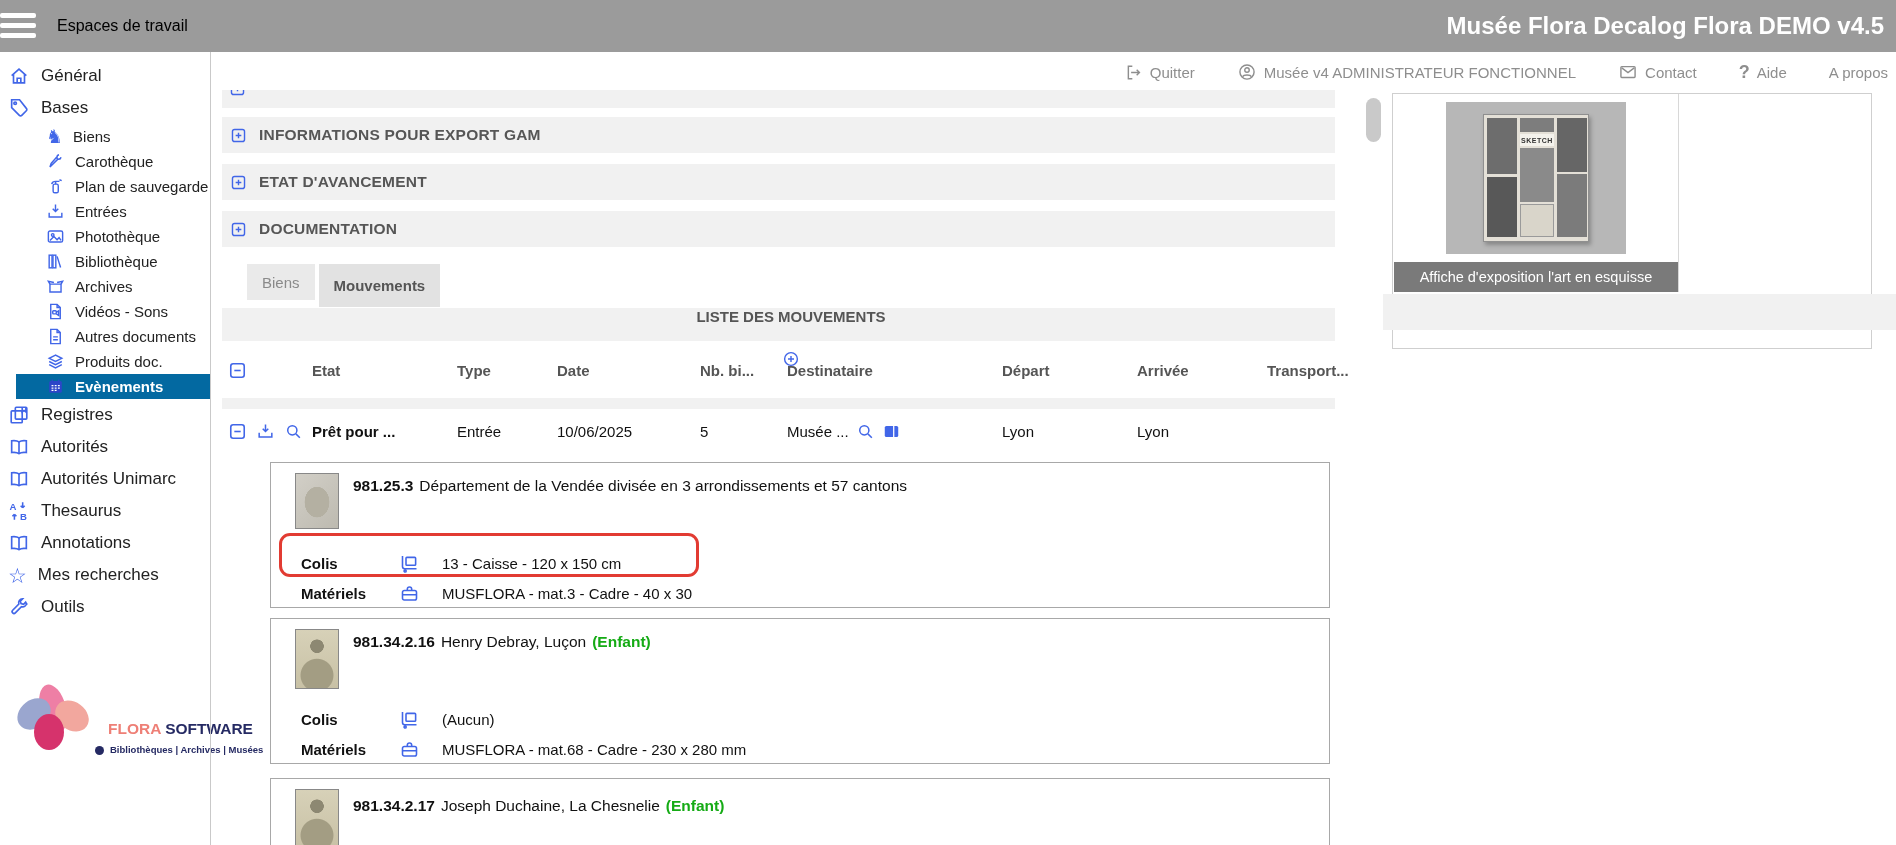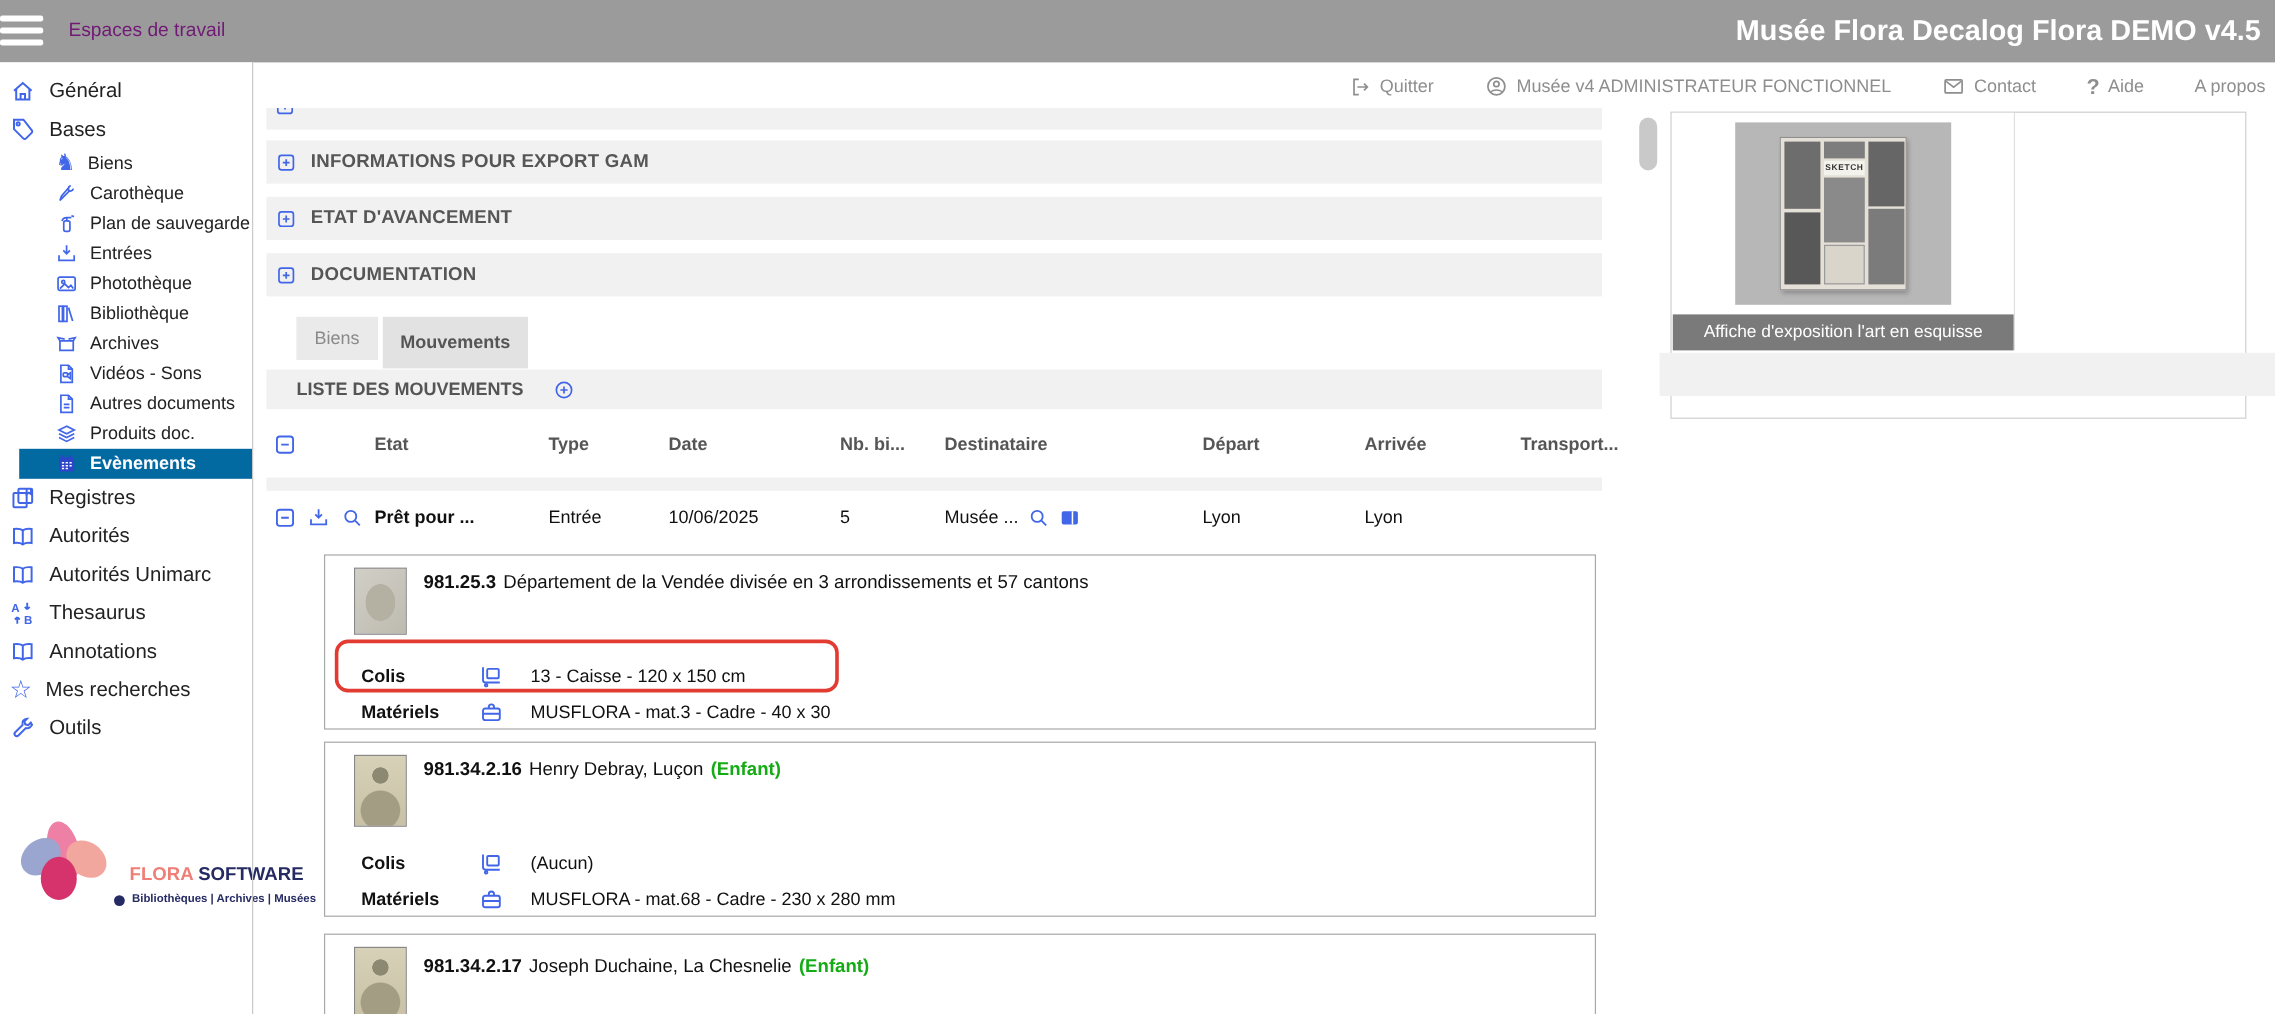--- a/index.html
+++ b/index.html
@@ -6,21 +6,21 @@
   html,body { width:1896px; height:845px; overflow:hidden; background:#fff;
     font-family:"Liberation Sans", sans-serif; }
   .stage { position:relative; width:1896px; height:845px; overflow:hidden; background:#fff; }
   svg.ic { display:block; }
 
   
   .hdr { position:absolute; left:0; top:0; width:1896px; height:52px; background:#9b9b9b; }
   .burger { position:absolute; left:0; top:11px; width:38px; height:30px; cursor:pointer; }
   .burger i { position:absolute; left:0; width:36px; height:5px; background:#fff; border-radius:2px; display:block; }
   .burger i:nth-child(1){top:2px} .burger i:nth-child(2){top:12px} .burger i:nth-child(3){top:22px}
-  .hdr-ws { position:absolute; left:57px; top:0; line-height:52px; color:#701a75; font-size:16px; }
+  .hdr-ws { position:absolute; left:57px; top:0; line-height:52px; color:#000000; font-size:16px; }
   .hdr-title { position:absolute; right:12px; top:0; line-height:52px; color:#fff; font-size:24px; font-weight:bold; }
 
   
   .toolbar { position:absolute; top:56px; right:8px; height:32px; display:flex; align-items:center;
     gap:42px; color:#8e8e8e; font-size:15px; }
   .tb-item { display:flex; align-items:center; gap:7px; cursor:pointer; white-space:nowrap; }
   .tb-item .q { font-size:18px; font-weight:bold; color:#8e8e8e; }
 
   
   .side { position:absolute; left:0; top:52px; width:210px; height:793px; background:#fff; }
@@ -53,21 +53,21 @@
     display:flex; align-items:center; padding-left:8px; gap:12px; cursor:pointer; }
   .sec-lbl { font-size:15.5px; font-weight:bold; color:#565656; letter-spacing:.2px; }
   .s1{top:117px} .s2{top:164px} .s3{top:211px}
 
   .tabs { position:absolute; left:247px; top:264px; display:flex; gap:4px; align-items:flex-start; }
   .tab { height:36px; padding:0 15px; background:#eaeaea; color:#8a8a8a; font-size:15px;
     display:flex; align-items:center; cursor:pointer; }
   .tab.active { height:43px; background:#e2e2e2; color:#555; font-weight:bold; }
 
   .listbar { position:absolute; left:222px; top:308px; width:1113px; height:33px; background:#f1f1f1;
-    display:flex; align-items:center; padding-left:25px; gap:25px; }
+    display:flex; align-items:center; padding-left:25px; gap:25px;flex-direction:column; }
   .listbar .t { font-size:15px; font-weight:bold; color:#555; }
 
   .ghead, .grow { position:absolute; left:222px; width:1113px; display:grid;
     grid-template-columns:90px 145px 100px 143px 87px 215px 135px 130px 1fr; align-items:center; }
   .ghead { top:352px; height:36px; font-size:15px; font-weight:bold; color:#555; }
   .ghead .ctl, .grow .ctl { display:flex; align-items:center; gap:9px; padding-left:6px; }
   .sep { position:absolute; left:222px; top:398px; width:1113px; height:11px; background:#f1f1f1; }
   .grow { top:412px; height:38px; font-size:15px; color:#111; }
   .grow .bold { font-weight:bold; }
   .dcell { display:flex; align-items:center; gap:7px; }

